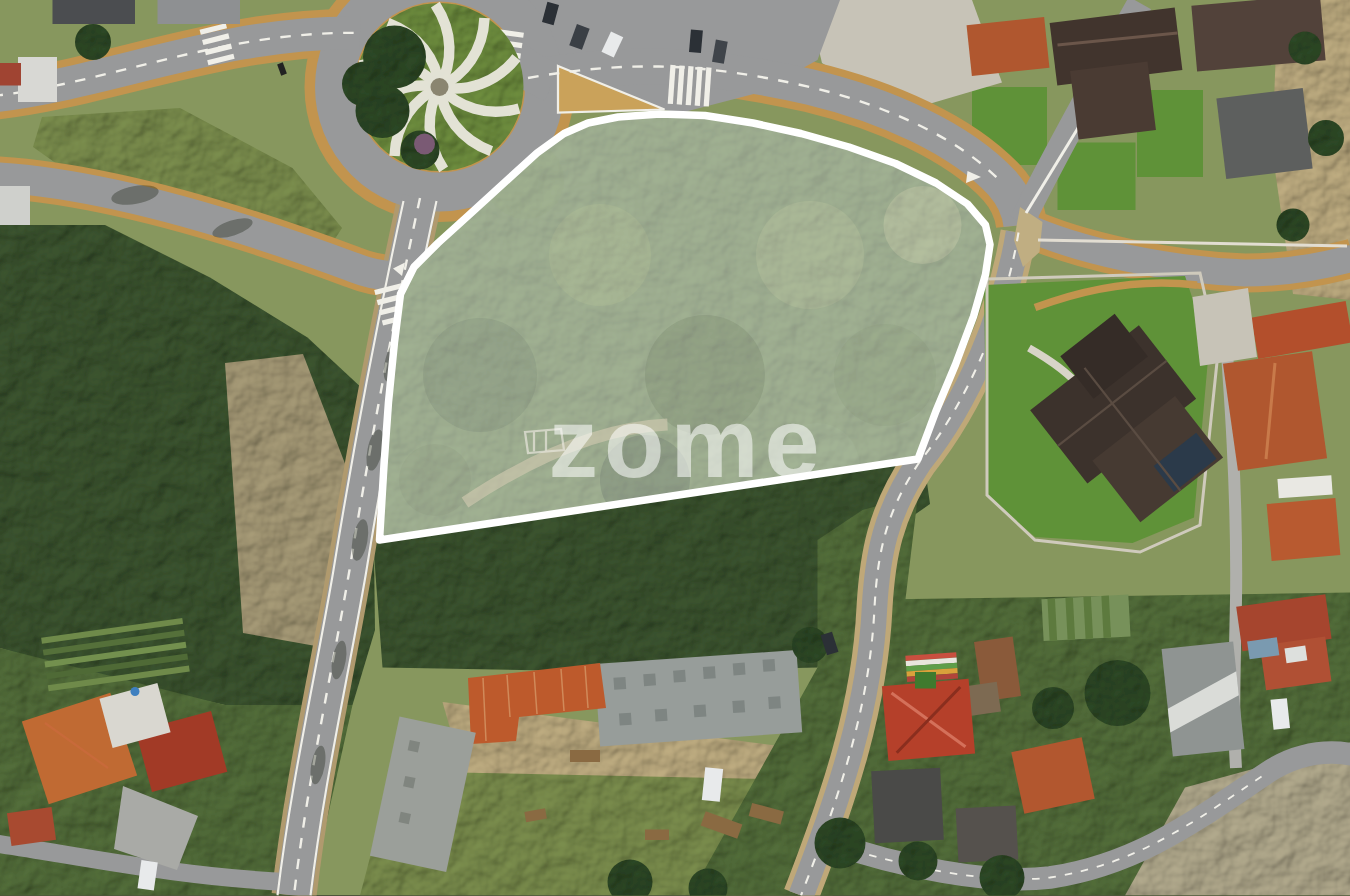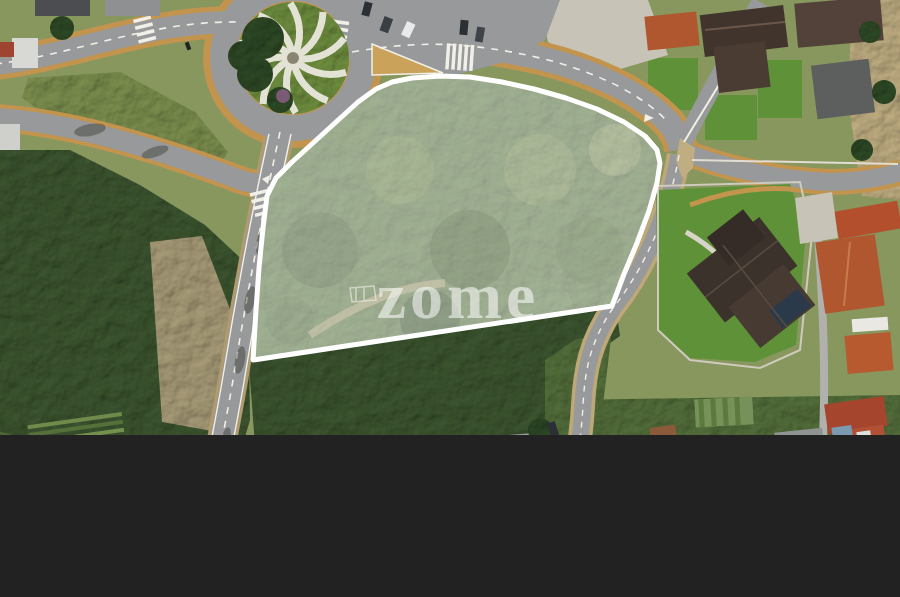--- a/index.html
+++ b/index.html
@@ -1,17 +1,17 @@
 <!DOCTYPE html>
 <html style="--asphalt: #98999a; --sidewalk: #c2944e; --roadline: #f0efe8; --forest-dark: #3c5530; --forest-mid: #546f3b; --plot-forest: #5d7a44; --grass-field: #7c8f4e; --lawn: #5f9238; --scrub: #87975e; --dirt: #c0ae82; --rock: #a89c78; --pale: #c7c3b7; --roof-dark: #41342d; --roof-terracotta: #b0572f; --roof-red: #b5402a; --roof-gray: #979d9a; --roof-orange: #c06a33; --warehouse-orange: #bd5a2c; --white-struct: #e9e8e3; --tree-dark: #2e4926; --shadow: rgba(25,35,20,0.35); --boundary: #ffffff; --overlay: rgba(255,255,255,0.42); --watermark: rgba(255,255,255,0.55); --car-dark: #2b3036; --car-white: #e8eaeb;"><head>
 <meta charset="utf-8">
 <style>
   html,body{margin:0;padding:0;background:#222;}
-  .stage{width:900px;height:435px;position:relative;overflow:hidden;
-         font-family:Liberation Serif, serif;}
+  .stage{width:900px;height:597px;position:relative;overflow:hidden;
+         font-family:Liberation Sans, sans-serif;}
   .stage svg{display:block;width:900px;height:597px;}
   
   .base{fill:var(--scrub);}
   .forest{fill:var(--forest-dark);}
   .forest2{fill:var(--forest-mid);}
   .field{fill:var(--grass-field);}
   .lawn{fill:var(--lawn);}
   .dirt{fill:var(--dirt);}
   .rock{fill:var(--rock);}
   .pale{fill:var(--pale);}

